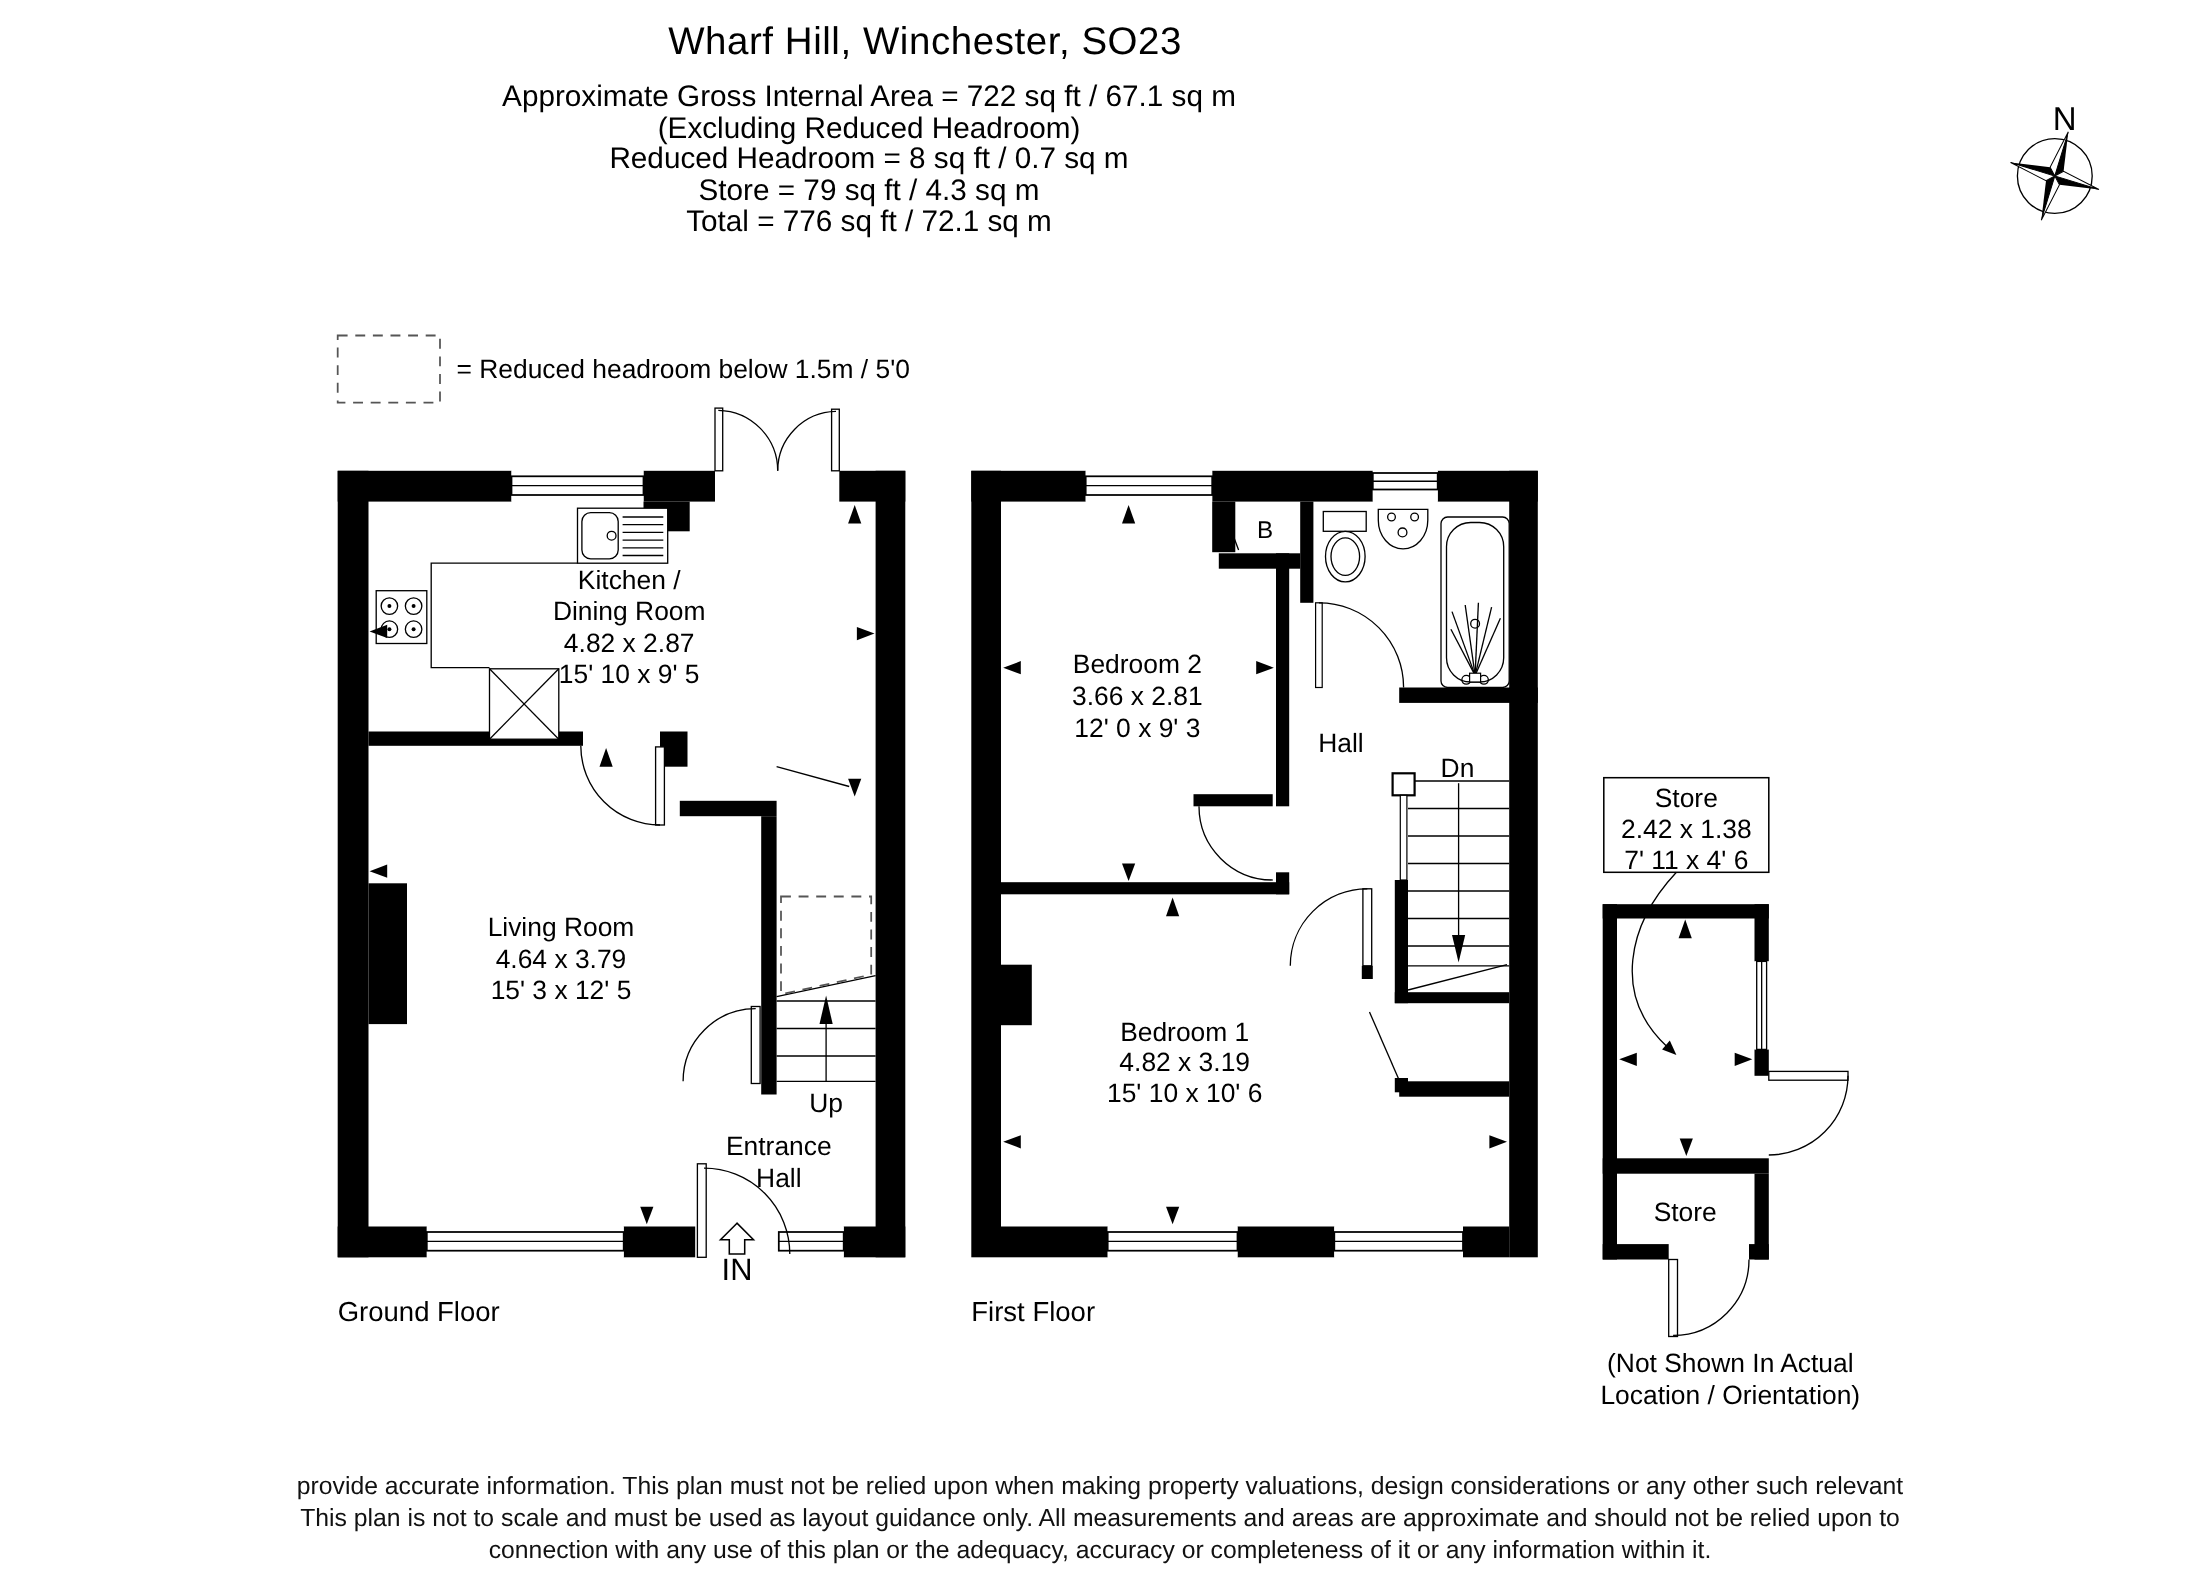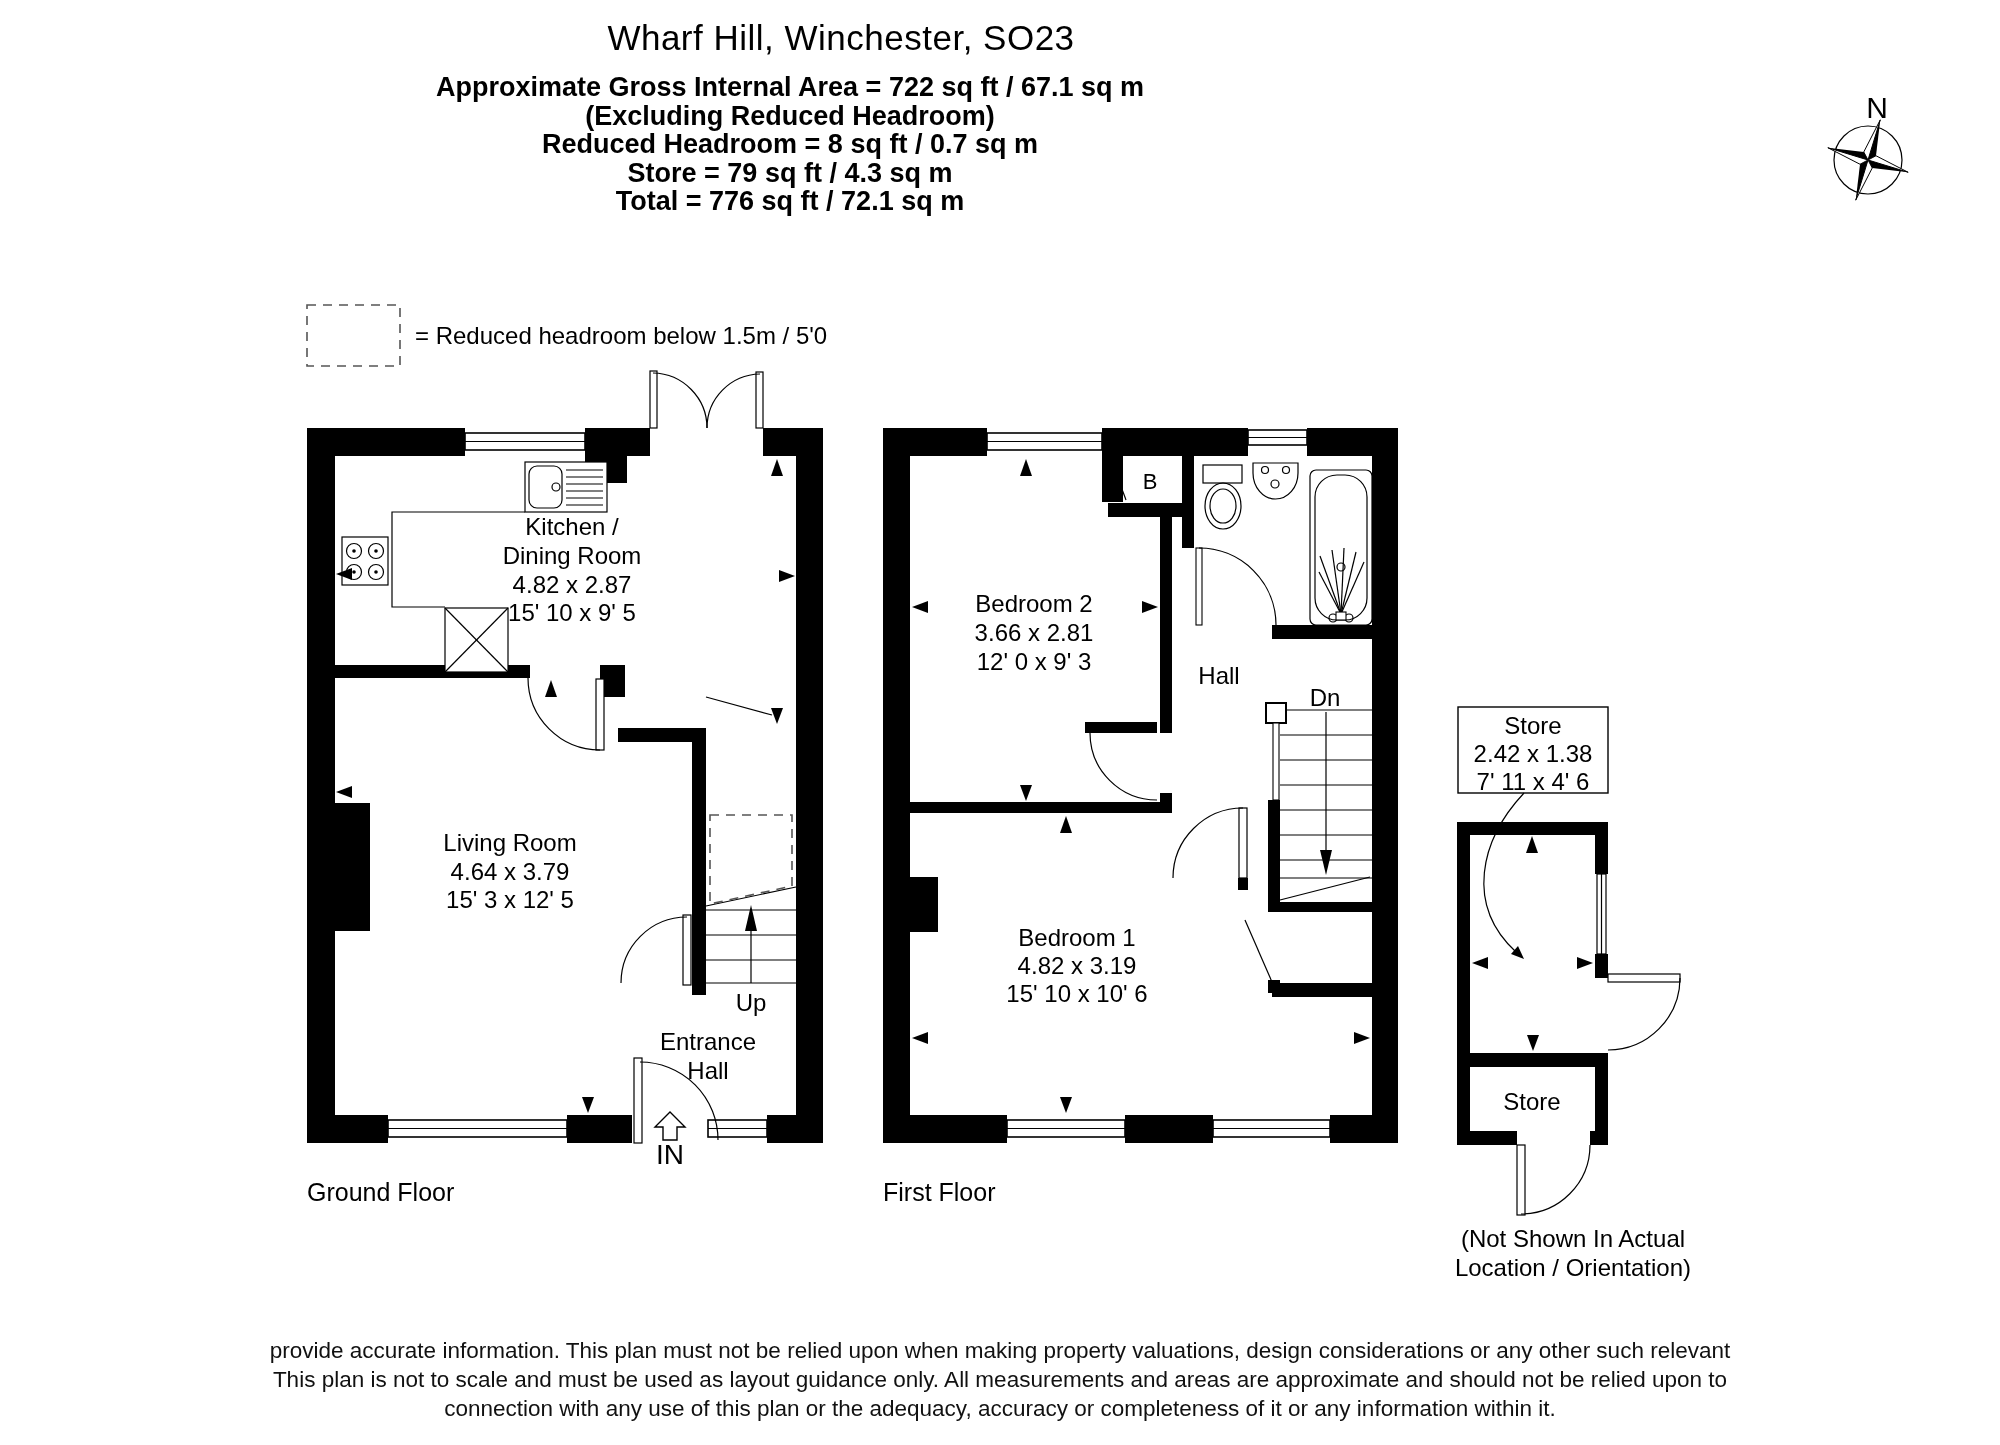--- a/index.html
+++ b/index.html
@@ -1,21 +1,21 @@
 <!DOCTYPE html>
 <html><head>
 <meta charset="utf-8">
 <style>
   html,body{margin:0;padding:0;background:#fff;}
   .page{position:relative;width:2000px;height:1445px;background:#ffffff;overflow:hidden;
         font-family:"Liberation Sans", sans-serif;color:#000;}
   .hdr-title{position:absolute;top:18px;left:0;width:1660px;text-align:center;
              font-size:35px;font-weight:normal;letter-spacing:.5px;margin-left:11px;}
   .hdr-lines{position:absolute;top:73px;left:0;width:1580px;text-align:center;
-             font-size:27px;line-height:28.5px;font-weight:bold;}
+             font-size:27px;line-height:28.5px;}
   .footer{position:absolute;top:1336px;left:0;width:2000px;text-align:center;
           font-size:22.5px;line-height:29px;color:#111;}
   svg{position:absolute;top:0;left:0;}
   svg text{fill:#000;}
   .t24{font-size:24px;}
   .t25{font-size:25px;}
   .t28{font-size:28px;}
   .t22{font-size:22px;}
   .t30{font-size:30px;}
   .mid{text-anchor:middle;}

